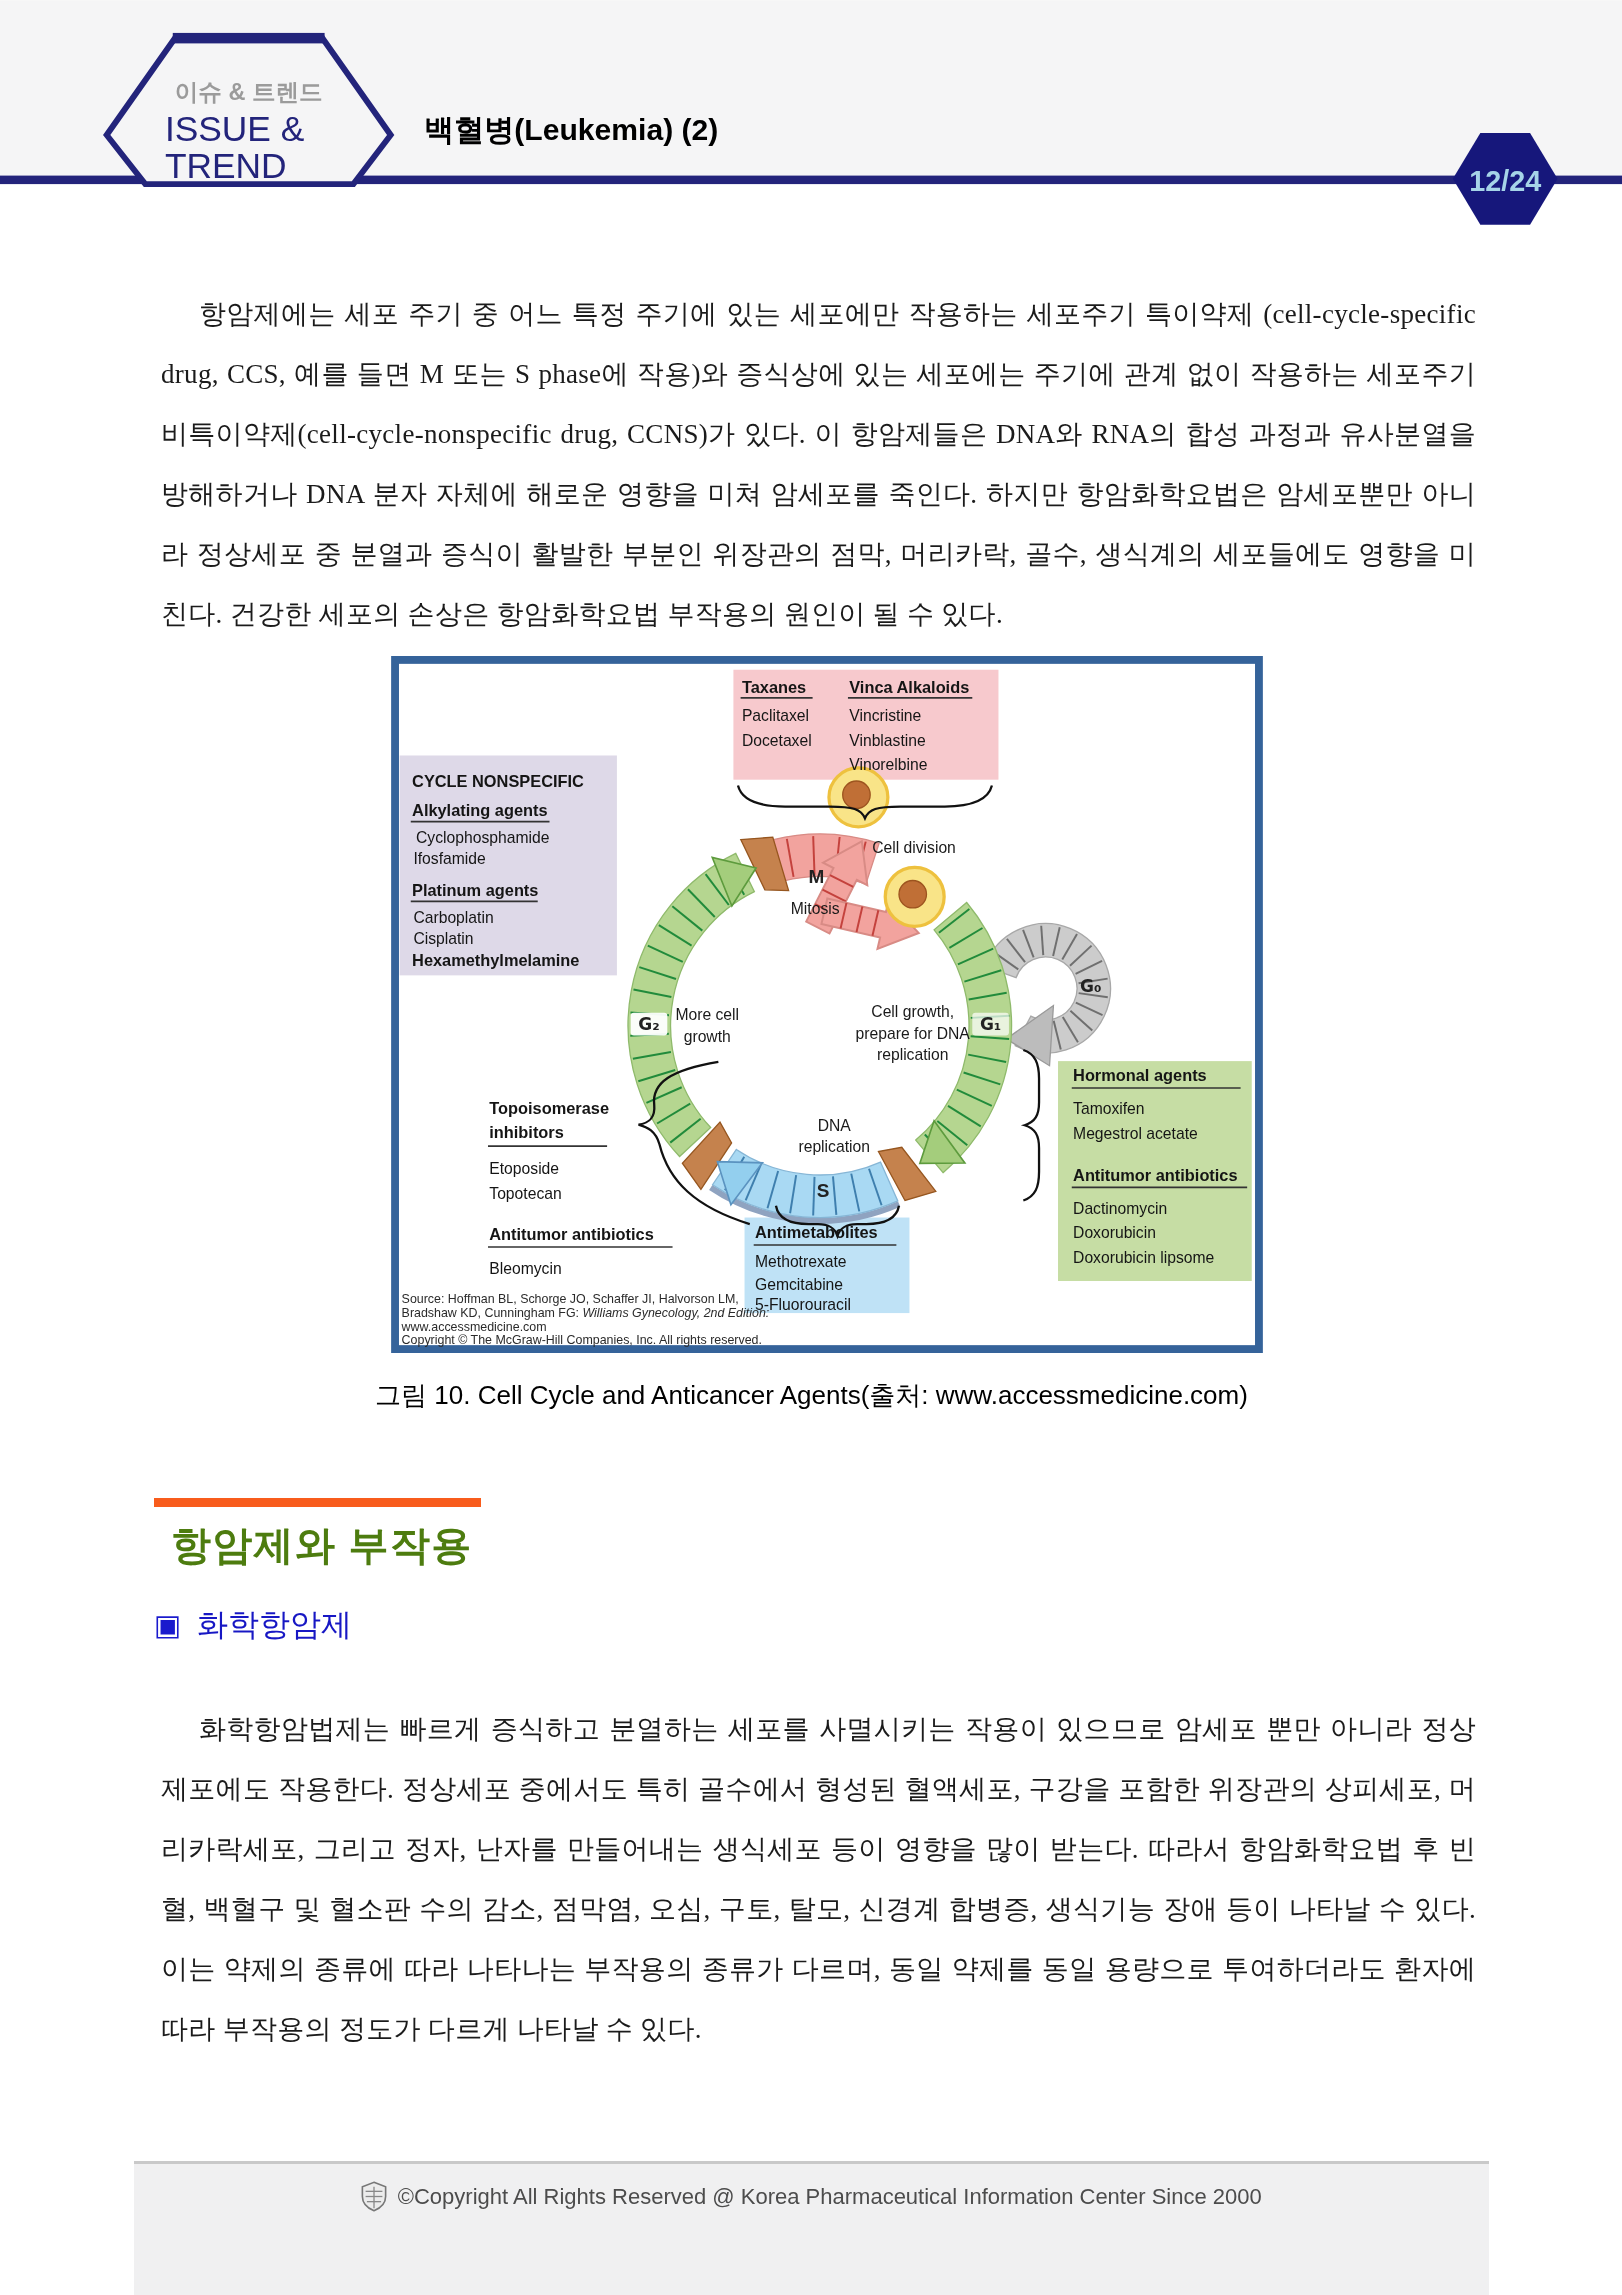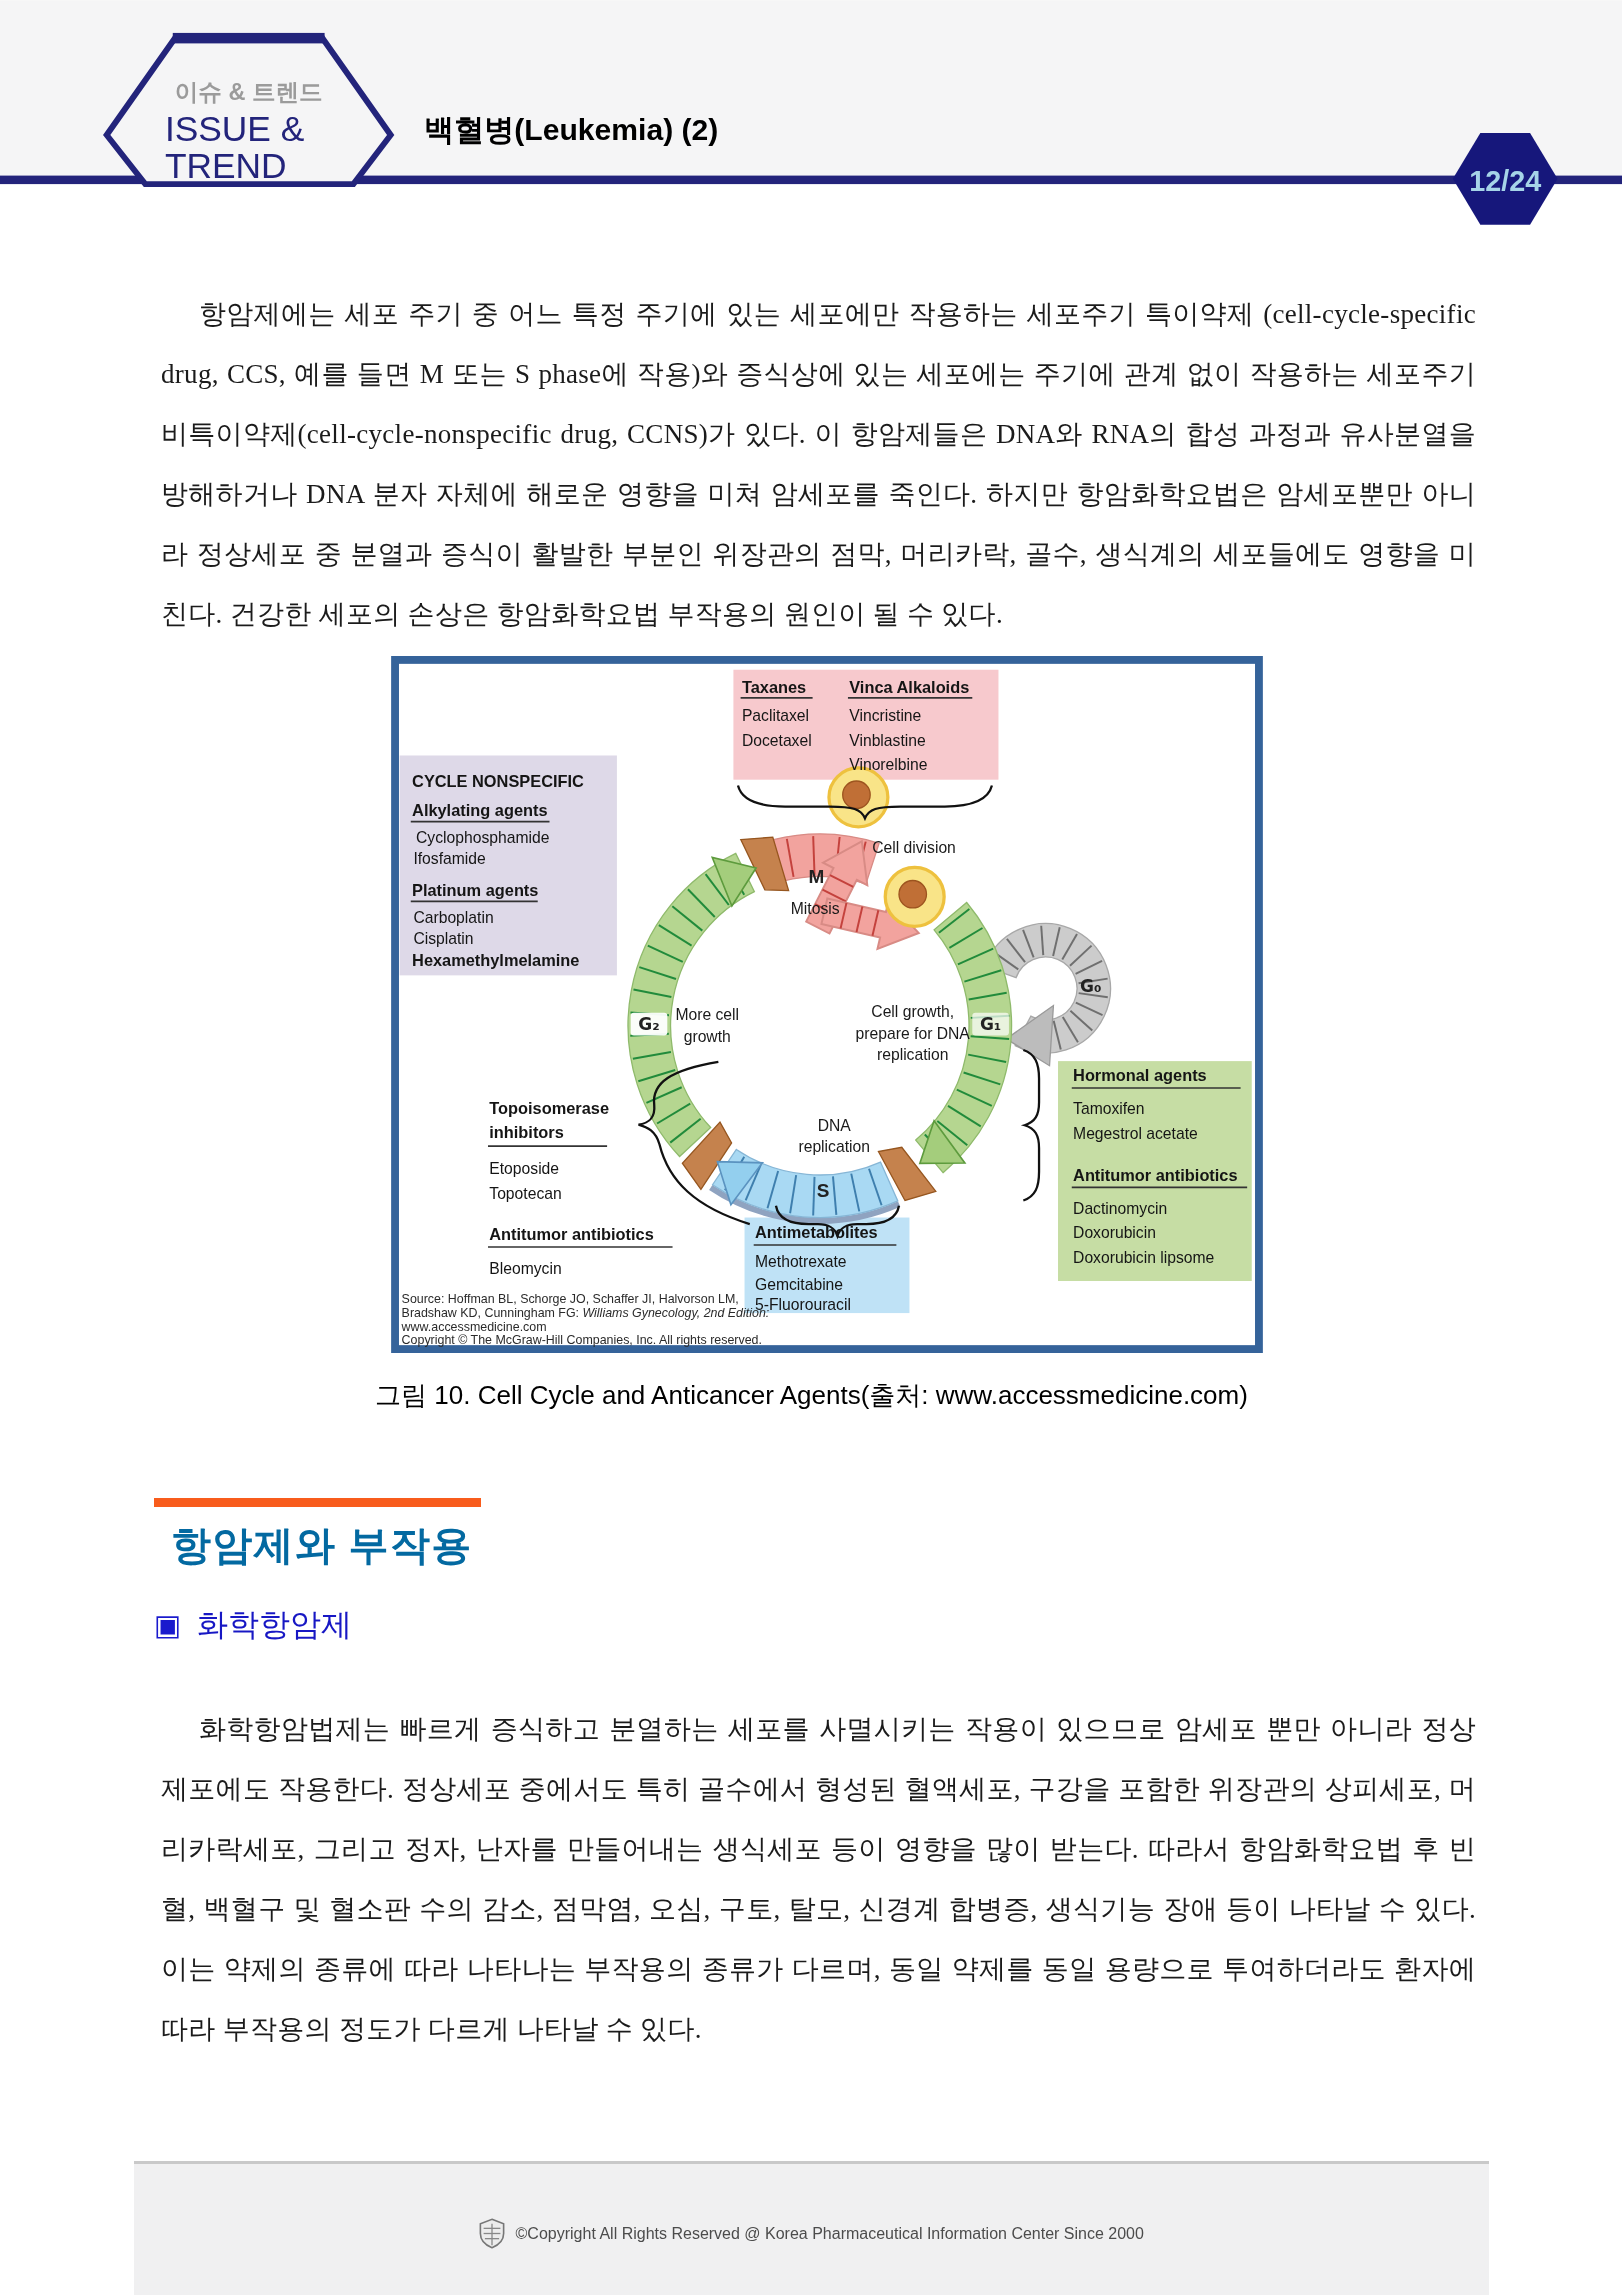--- a/index.html
+++ b/index.html
@@ -8,28 +8,28 @@
   .header-svg{position:absolute;left:0;top:0;}
   .para{position:absolute;left:154px;width:1315px;margin:7px;font-size:27px;line-height:60px;
         text-align:justify;text-indent:38px;color:#1b1b1b;letter-spacing:0.3px;}
   .p1{top:277px;}
   .p2{top:1692px;}
   .figure-wrap{position:absolute;left:391px;top:656px;width:872px;height:742px;border-radius:10px;}
   .caption{position:absolute;left:0;top:1378px;width:1623px;text-align:center;
            font-family:"Liberation Sans",sans-serif;font-size:26px;color:#000;}
   .orange-bar{position:absolute;left:154px;top:1498px;width:327px;height:8.5px;background:#f85c1c;}
   .heading{position:absolute;left:171px;top:1518px;margin:0;font-family:"Liberation Sans",sans-serif;
-           font-size:40px;font-weight:bold;color:#0369a1;letter-spacing:1.3px;}
+           font-size:40px;font-weight:bold;color:#4d7c0f;letter-spacing:1.3px;}
   .subheading{position:absolute;left:154px;top:1604px;font-size:31px;color:#1717c4;
               font-family:"Liberation Serif",serif;}
   .subheading .bullet{font-family:"DejaVu Sans",sans-serif;font-size:29px;color:#1a1acd;margin-right:15.7px;}
   .footer{position:absolute;left:134px;top:2161px;width:1355px;height:135px;background:#f0f0f1;
           border-top:3.3px solid #c9c9c9;box-sizing:border-box;}
-  .footer-inner{display:flex;align-items:center;justify-content:center;margin-top:54px;
-                font-family:"Liberation Sans",sans-serif;font-size:16px;color:#4c4c4c;}
+  .footer-inner{display:flex;align-items:center;justify-content:center;margin-top:17px;
+                font-family:"Liberation Sans",sans-serif;font-size:22px;color:#4c4c4c;}
   .footer-inner svg{margin-right:10.5px;}
   
   .fh{font-family:"Liberation Sans",sans-serif;font-size:25px;font-weight:bold;fill:#151515;}
   .fi{font-family:"Liberation Sans",sans-serif;font-size:24px;fill:#151515;}
   .fl{font-family:"Liberation Sans",sans-serif;font-size:24px;fill:#1a1a1a;}
   .fp{font-family:"Liberation Sans",sans-serif;font-size:29px;font-weight:bold;fill:#222;}
   .fg{font-family:"DejaVu Sans",sans-serif;font-size:26px;font-weight:bold;fill:#222;}
   .fsrc{font-family:"Liberation Sans",sans-serif;font-size:19px;fill:#2b2b2b;}
   .fsrci{font-family:"Liberation Sans",sans-serif;font-size:19px;font-style:italic;fill:#2b2b2b;}
   .hex-kr{font-family:"Liberation Sans",sans-serif;font-size:36px;font-weight:bold;fill:#9b9b9b;}

